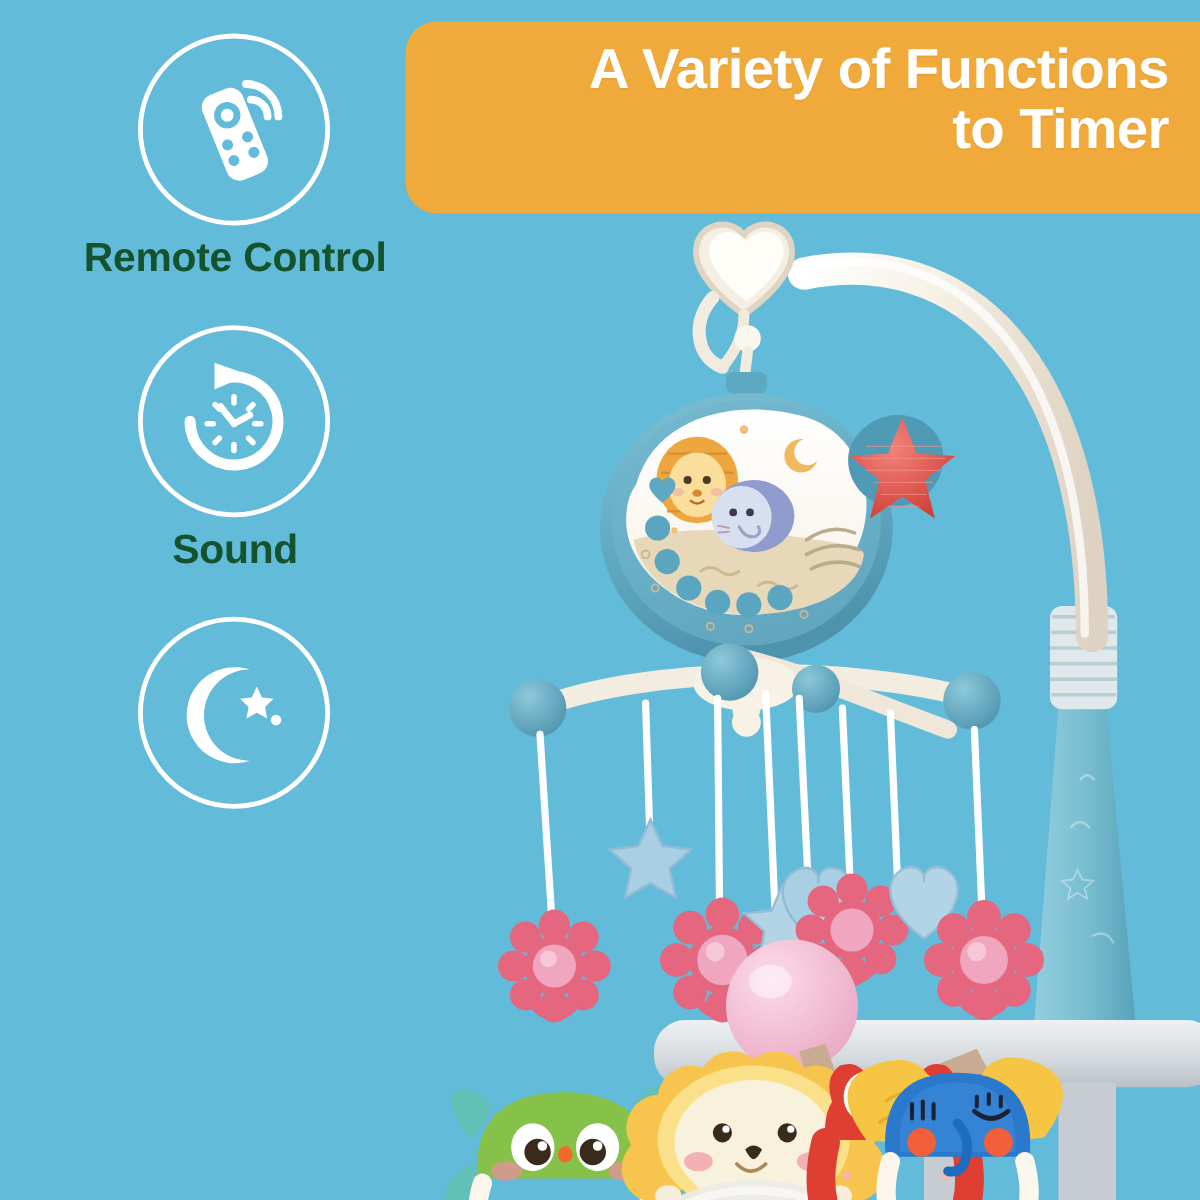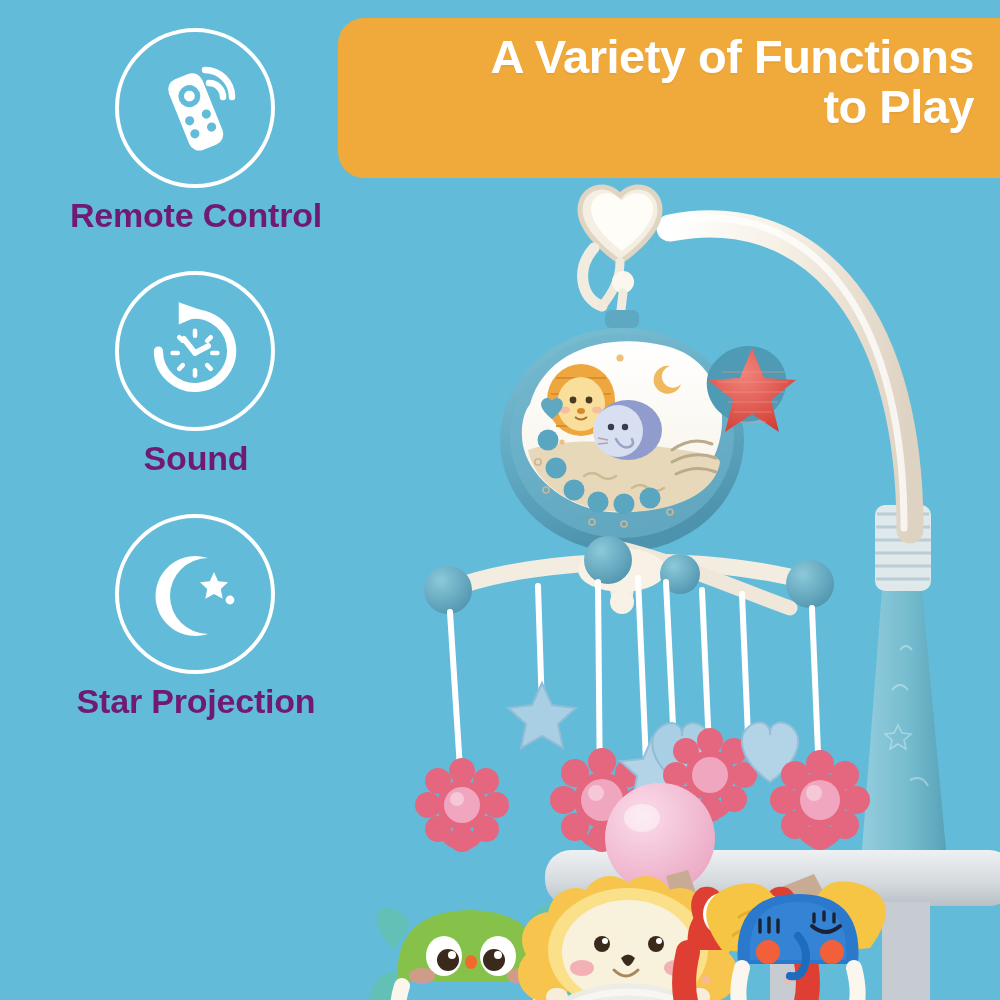--- a/index.html
+++ b/index.html
@@ -35,36 +35,36 @@
   .features{position:absolute;left:0px;top:28px;width:392px;}
   .feature{position:relative;width:392px;height:243px;}
   .ring{
     position:absolute;left:115px;top:0px;width:160px;height:160px;
     border:4px solid #ffffff;border-radius:50%;
     box-sizing:border-box;
   }
   .ring svg{position:absolute;left:50%;top:50%;transform:translate(-50%,-50%);}
   .flabel{
     position:absolute;left:0;top:168px;width:392px;
-    text-align:center;color:#701a75;font-weight:bold;
+    text-align:center;color:#14532d;font-weight:bold;
     font-size:34px;letter-spacing:-0.2px;white-space:nowrap;
   }
 
   
   .product{position:absolute;left:370px;top:150px;width:630px;height:850px;}
   .product svg{display:block;}
 </style>
 </head>
 <body>
 
 <div id="stage">
 
   <div class="banner">
     <div class="line">A Variety of Functions</div>
-    <div class="line">to Play</div>
+    <div class="line">to Timer</div>
   </div>
 
   <div class="features">
 
     <div class="feature">
       <div class="ring">
         <svg width="120" height="120" viewBox="0 0 120 120">
           <g transform="rotate(-22 60 62)">
             <rect x="42" y="26" width="36" height="76" rx="11" fill="#ffffff"></rect>
             <circle cx="60" cy="47" r="11" fill="#62bcd9"></circle>
@@ -112,21 +112,20 @@
 
 
     <div class="feature">
       <div class="ring">
         <svg width="120" height="120" viewBox="0 0 120 120">
           <path d="M73 24 A40 40 0 1 0 73 100 A33 33 0 1 1 73 24 Z" fill="#ffffff"></path>
           <polygon points="79,38 83.2,47.2 93,48.3 85.8,55.1 87.7,64.8 79,60 70.3,64.8 72.2,55.1 65,48.3 74.8,47.2" fill="#ffffff"></polygon>
           <circle cx="95" cy="66" r="4.4" fill="#ffffff"></circle>
         </svg>
       </div>
-      <div class="flabel">Star Projection</div>
     </div>
   </div>
 
   <div class="product">
     <svg width="630" height="850" viewBox="0 0 630 850">
       <defs>
         <linearGradient id="gArm" x1="0" y1="0" x2="1" y2="0">
           <stop offset="0%" stop-color="#ffffff"></stop>
           <stop offset="45%" stop-color="#f7f1e6"></stop>
           <stop offset="100%" stop-color="#ded2c2"></stop>

